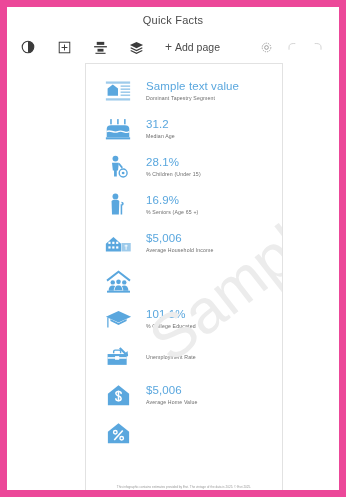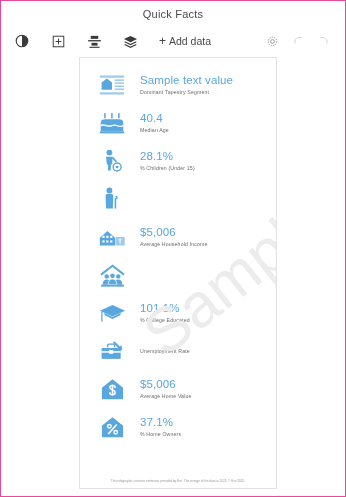--- a/index.html
+++ b/index.html
@@ -12,21 +12,21 @@
     height: 497px;
     overflow: hidden;
     font-family: "Liberation Sans", sans-serif;
     -webkit-font-smoothing: antialiased;
   }
   .app-window {
     position: relative;
     width: 346px;
     height: 497px;
     box-sizing: border-box;
-    border: 1px solid #ec4899;
+    border: 7px solid #ec4899;
     background: #ffffff;
     overflow: hidden;
   }
 
   
   .titlebar {
     height: 26px;
     display: flex;
     align-items: center;
     justify-content: center;
@@ -217,21 +217,21 @@
         <path d="M8 2 L15 5.4 L8 8.8 L1 5.4 Z" fill="currentColor"></path>
         <path d="M1.8 8.3 L8 11.3 L14.2 8.3" fill="none" stroke="currentColor" stroke-width="1.2"></path>
         <path d="M1.8 11.2 L8 14.2 L14.2 11.2" fill="none" stroke="currentColor" stroke-width="1.2"></path>
       </svg>
     </div>
 
     <div class="tb-gap"></div>
 
     <div class="tb-text addpage">
       <span class="tb-plus">+</span>
-      <span>Add data</span>
+      <span>Add page</span>
     </div>
 
     <div class="tb-gap"></div>
 
 
     <div class="tb-right">
       <div class="tb-btn">
         <svg width="13" height="13" viewBox="0 0 16 16">
           <circle cx="8" cy="8" r="2.3" fill="none" stroke="#9a9a9a" stroke-width="1.2"></circle>
           <circle cx="8" cy="8" r="5.3" fill="none" stroke="#9a9a9a" stroke-width="1.2" stroke-dasharray="1.6 1.3"></circle>
@@ -284,21 +284,21 @@
             <svg width="26" height="23" viewBox="0 0 30 26">
               <rect x="6" y="1" width="1.8" height="6" fill="#5aa7de"></rect>
               <rect x="14" y="1" width="1.8" height="6" fill="#5aa7de"></rect>
               <rect x="22" y="1" width="1.8" height="6" fill="#5aa7de"></rect>
               <path d="M2 12 C2 9.2 4 8 7 8 H23 C26 8 28 9.2 28 12 V22 H2 Z" fill="#5aa7de"></path>
               <path d="M2 15.5 C6 12.5 10 18 15 15.5 C20 13 24 18.5 28 15.5" fill="none" stroke="#ffffff" stroke-width="1.6"></path>
               <rect x="1" y="22" width="28" height="2.4" fill="#5aa7de"></rect>
             </svg>
           </span>
           <span class="fact-text">
-            <span class="fact-value">40.4</span>
+            <span class="fact-value">31.2</span>
             <span class="fact-label">Median Age</span>
           </span>
         </div>
 
         <div class="fact-row">
           <span class="fact-icon">
             <svg width="26" height="24" viewBox="0 0 30 28">
               <circle cx="12" cy="4.2" r="3.4" fill="#5aa7de"></circle>
               <path d="M8 9 H16 L15 18 H13.6 L13.6 25 H10.4 L10.4 18 H9 Z" fill="#5aa7de"></path>
               <path d="M16 10 L20 15" stroke="#5aa7de" stroke-width="2" fill="none"></path>
@@ -312,20 +312,24 @@
           </span>
         </div>
 
         <div class="fact-row">
           <span class="fact-icon">
             <svg width="26" height="24" viewBox="0 0 30 28">
               <circle cx="12" cy="4" r="3.4" fill="#5aa7de"></circle>
               <path d="M7.5 10 C7.5 8.6 9 8 12 8 C15 8 16.5 8.6 16.5 10 L16 25 H8 Z" fill="#5aa7de"></path>
               <path d="M19 11 C21.4 11 21.4 14 19 14 L19 25" fill="none" stroke="#5aa7de" stroke-width="1.8"></path>
             </svg>
+          </span>
+          <span class="fact-text">
+            <span class="fact-value">16.9%</span>
+            <span class="fact-label">% Seniors (Age 65 +)</span>
           </span>
         </div>
 
         <div class="fact-row">
           <span class="fact-icon">
             <svg width="27" height="22" viewBox="0 0 32 24">
               <path d="M1 13 L10 5 L19 13 V22 H1 Z" fill="#5aa7de"></path>
               <rect x="4" y="16" width="2.6" height="2.6" fill="#ffffff"></rect>
               <rect x="8.6" y="16" width="2.6" height="2.6" fill="#ffffff"></rect>
               <rect x="13.2" y="16" width="2.6" height="2.6" fill="#ffffff"></rect>
@@ -404,24 +408,20 @@
 
         <div class="fact-row">
           <span class="fact-icon">
             <svg width="25" height="23" viewBox="0 0 28 26">
               <path d="M2 11 L14 1.5 L26 11 V24 H2 Z" fill="#5aa7de"></path>
               <circle cx="10.4" cy="11.6" r="2" fill="none" stroke="#ffffff" stroke-width="1.6"></circle>
               <circle cx="17.6" cy="18.4" r="2" fill="none" stroke="#ffffff" stroke-width="1.6"></circle>
               <path d="M18.8 9.6 L9.2 20.4" stroke="#ffffff" stroke-width="1.8" fill="none"></path>
             </svg>
           </span>
-          <span class="fact-text">
-            <span class="fact-value">37.1%</span>
-            <span class="fact-label">% Home Owners</span>
-          </span>
         </div>
 
       </div>
 
       <div class="card-footer">This infographic contains estimates provided by Esri. The vintage of the data is 2025. © Esri 2025.</div>
     </div>
   </div>
 
   <div class="statusbar"></div>
 </div>

